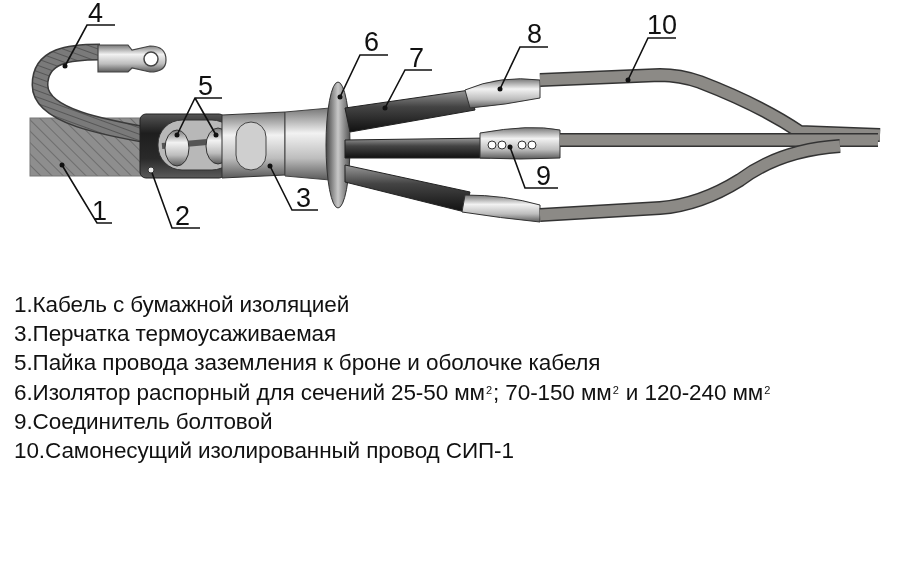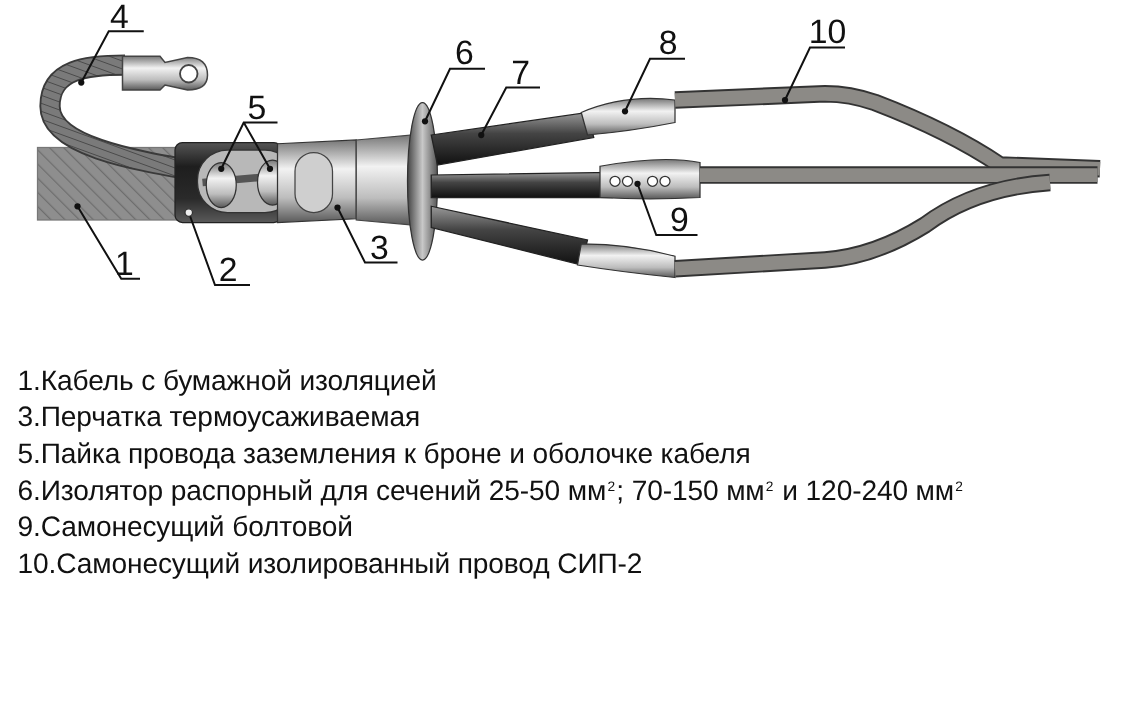--- a/index.html
+++ b/index.html
@@ -141,15 +141,15 @@
   <text class="callout" x="536" y="185">9</text>
   <text class="callout" x="647" y="34">10</text>
 </svg>
 </div>
 
 <ul id="legend">
   <li><span>1.</span><span>Кабель с бумажной изоляцией</span></li>
   <li><span>3.</span><span>Перчатка термоусаживаемая</span></li>
   <li><span>5.</span><span>Пайка провода заземления к броне и оболочке кабеля</span></li>
   <li><span>6.</span><span>Изолятор распорный для сечений 25-50 мм</span><sup>2</sup><span>; 70-150 мм</span><sup>2</sup><span> и 120-240 мм</span><sup>2</sup></li>
-  <li><span>9.</span><span>Самонесущий болтовой</span></li>
-  <li><span>10.</span><span>Самонесущий изолированный провод СИП-2</span></li>
+  <li><span>9.</span><span>Соединитель болтовой</span></li>
+  <li><span>10.</span><span>Самонесущий изолированный провод СИП-1</span></li>
 </ul>
 
 </body></html>

